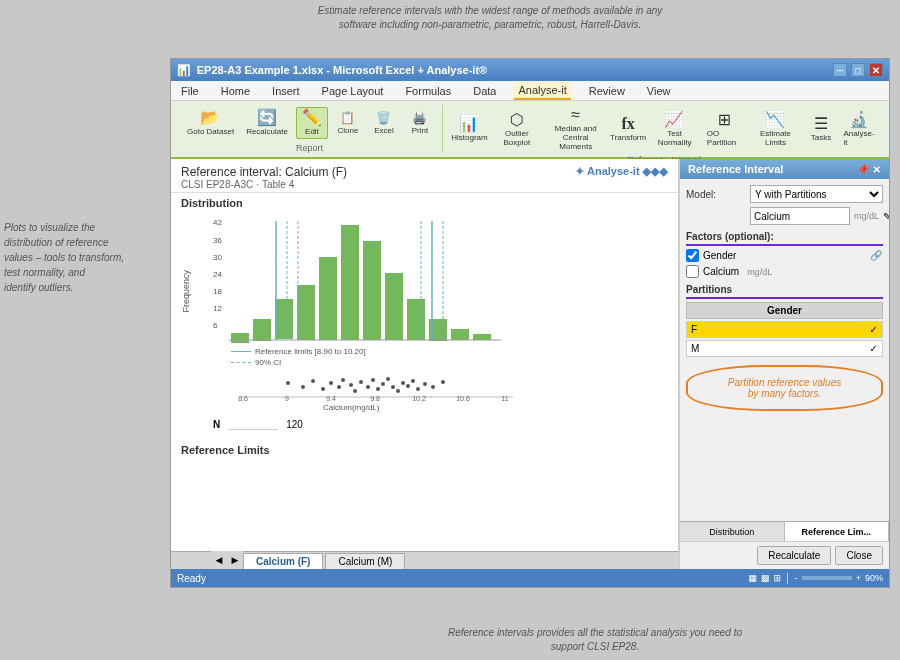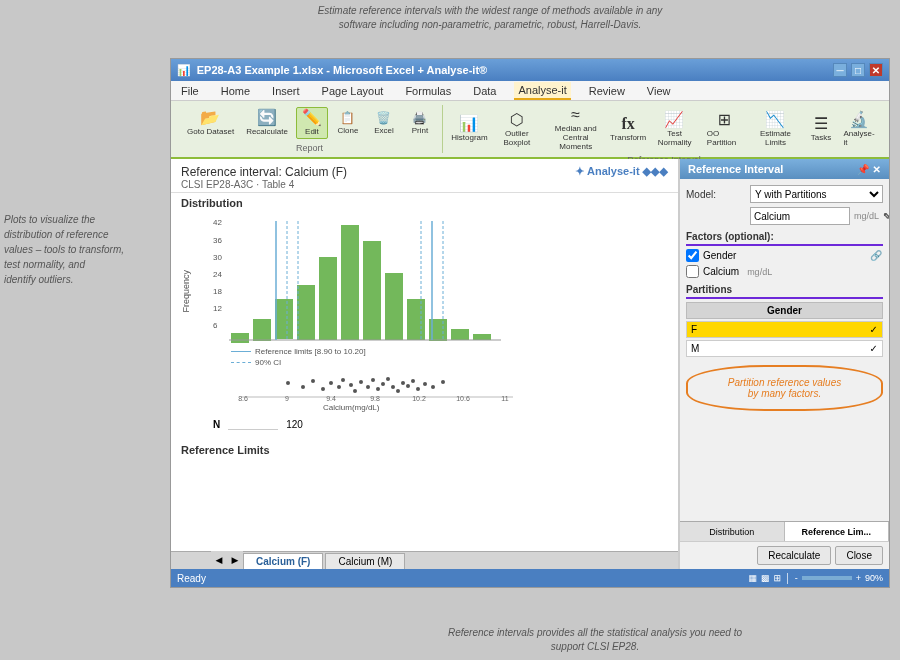--- a/index.html
+++ b/index.html
@@ -21,21 +21,21 @@
       width: 360px;
       font-size: 10px;
       color: #555;
       text-align: center;
       font-style: italic;
       line-height: 1.4;
       z-index: 10;
     }
     .annotation-left {
       position: absolute;
-      top: 212px;
+      top: 220px;
       left: 4px;
       width: 155px;
       font-size: 10px;
       color: #555;
       font-style: italic;
       line-height: 1.5;
       z-index: 10;
     }
     .annotation-bottom {
       position: absolute;

